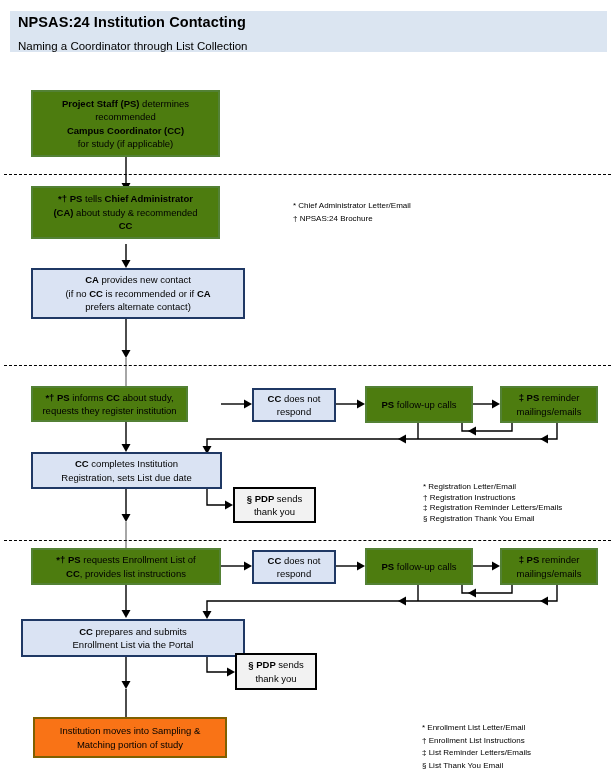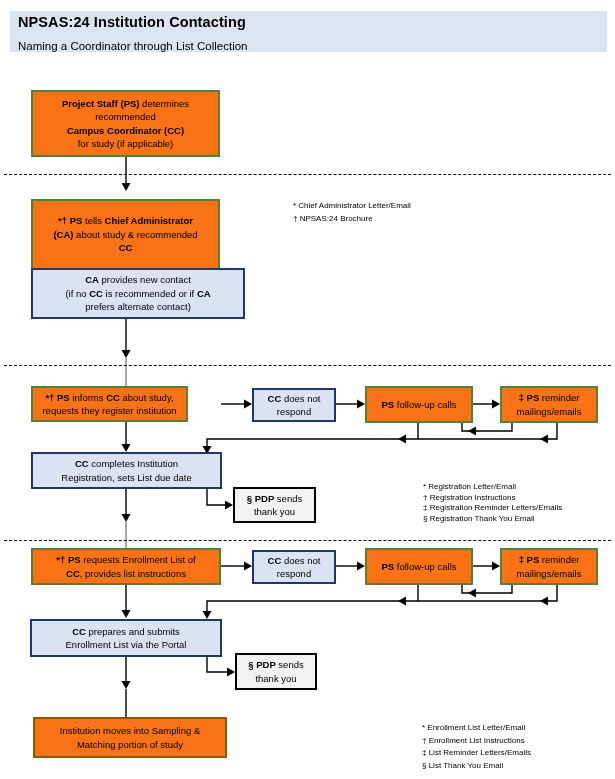--- a/index.html
+++ b/index.html
@@ -9,21 +9,21 @@
           box-sizing:border-box;padding:3px 0 0 8px;}
   .title{font-size:14.5px;font-weight:bold;letter-spacing:.1px;}
   .subtitle{font-size:11.5px;margin-top:10px;}
   .dash{position:absolute;left:4px;width:607px;height:0;border-top:1.5px dashed #000;}
   svg.conn{position:absolute;left:0;top:0;pointer-events:none;}
   svg.conn path{fill:none;stroke:#000;stroke-width:1.4;}
   svg.conn path.gray{stroke:#6b6b6b;stroke-width:1.2;}
   svg.conn polygon{fill:#000;stroke:none;}
   .box{position:absolute;box-sizing:border-box;display:flex;flex-direction:column;
        justify-content:center;text-align:center;font-size:9.5px;line-height:13.5px;}
-  .green{background:#f97316;border:2px solid #538135;}
+  .green{background:#4d7c0f;border:2px solid #538135;}
   .blue{background:#dae3f3;border:2px solid #1f3864;}
   .gray{background:#f2f2f2;border:2px solid #000;}
   .yellow{background:#f97316;border:2.5px solid #7f6000;align-items:center;}
   .b{font-weight:bold;}
   .note{position:absolute;font-size:8px;white-space:nowrap;}
   .note .ln{height:10.5px;line-height:10.5px;margin-left:48px;}
   .note.wide .ln{height:13px;line-height:13px;}
   .note.tall .ln{height:12.5px;line-height:12.5px;}
 </style>
 </head>
@@ -107,21 +107,21 @@
   <div class="dash" style="top:365px"></div>
   <div class="dash" style="top:540px"></div>
 
   <div class="box green" style="left:31px;top:90px;width:189px;height:67px">
       <div><span class="b">Project Staff (PS)</span><span> determines</span></div>
       <div><span>recommended</span></div>
       <div><span class="b">Campus Coordinator (CC)</span></div>
       <div><span>for study (if applicable)</span></div>
     </div>
 
-  <div class="box green" style="left:31px;top:199px;width:189px;height:71px">
+  <div class="box green" style="left:31px;top:186px;width:189px;height:53px">
       <div><span class="b">*† PS</span><span> tells </span><span class="b">Chief Administrator</span></div>
       <div><span class="b">(CA)</span><span> about study &amp; recommended</span></div>
       <div><span class="b">CC</span></div>
     </div>
 
   <div class="box blue" style="left:31px;top:268px;width:214px;height:51px">
       <div><span class="b">CA</span><span> provides new contact</span></div>
       <div><span>(if no </span><span class="b">CC</span><span> is recommended or if </span><span class="b">CA</span></div>
       <div><span>prefers alternate contact)</span></div>
     </div>
@@ -160,21 +160,21 @@
       <div><span>respond</span></div>
     </div>
   <div class="box green" style="left:365px;top:548px;width:108px;height:37px">
       <div><span class="b">PS</span><span> follow-up calls</span></div>
     </div>
   <div class="box green" style="left:500px;top:548px;width:98px;height:37px">
       <div><span class="b">‡ PS</span><span> reminder</span></div>
       <div><span>mailings/emails</span></div>
     </div>
 
-  <div class="box blue" style="left:30px;top:619px;width:192px;height:38px">
+  <div class="box blue" style="left:21px;top:619px;width:224px;height:38px">
       <div><span class="b">CC</span><span> prepares and submits</span></div>
       <div><span>Enrollment List via the Portal</span></div>
     </div>
   <div class="box gray" style="left:235px;top:653px;width:82px;height:37px">
       <div><span class="b">§ PDP</span><span> sends</span></div>
       <div><span>thank you</span></div>
     </div>
 
   <div class="box yellow" style="left:33px;top:717px;width:194px;height:41px">
       <div><span>Institution moves into Sampling &amp;</span></div>

